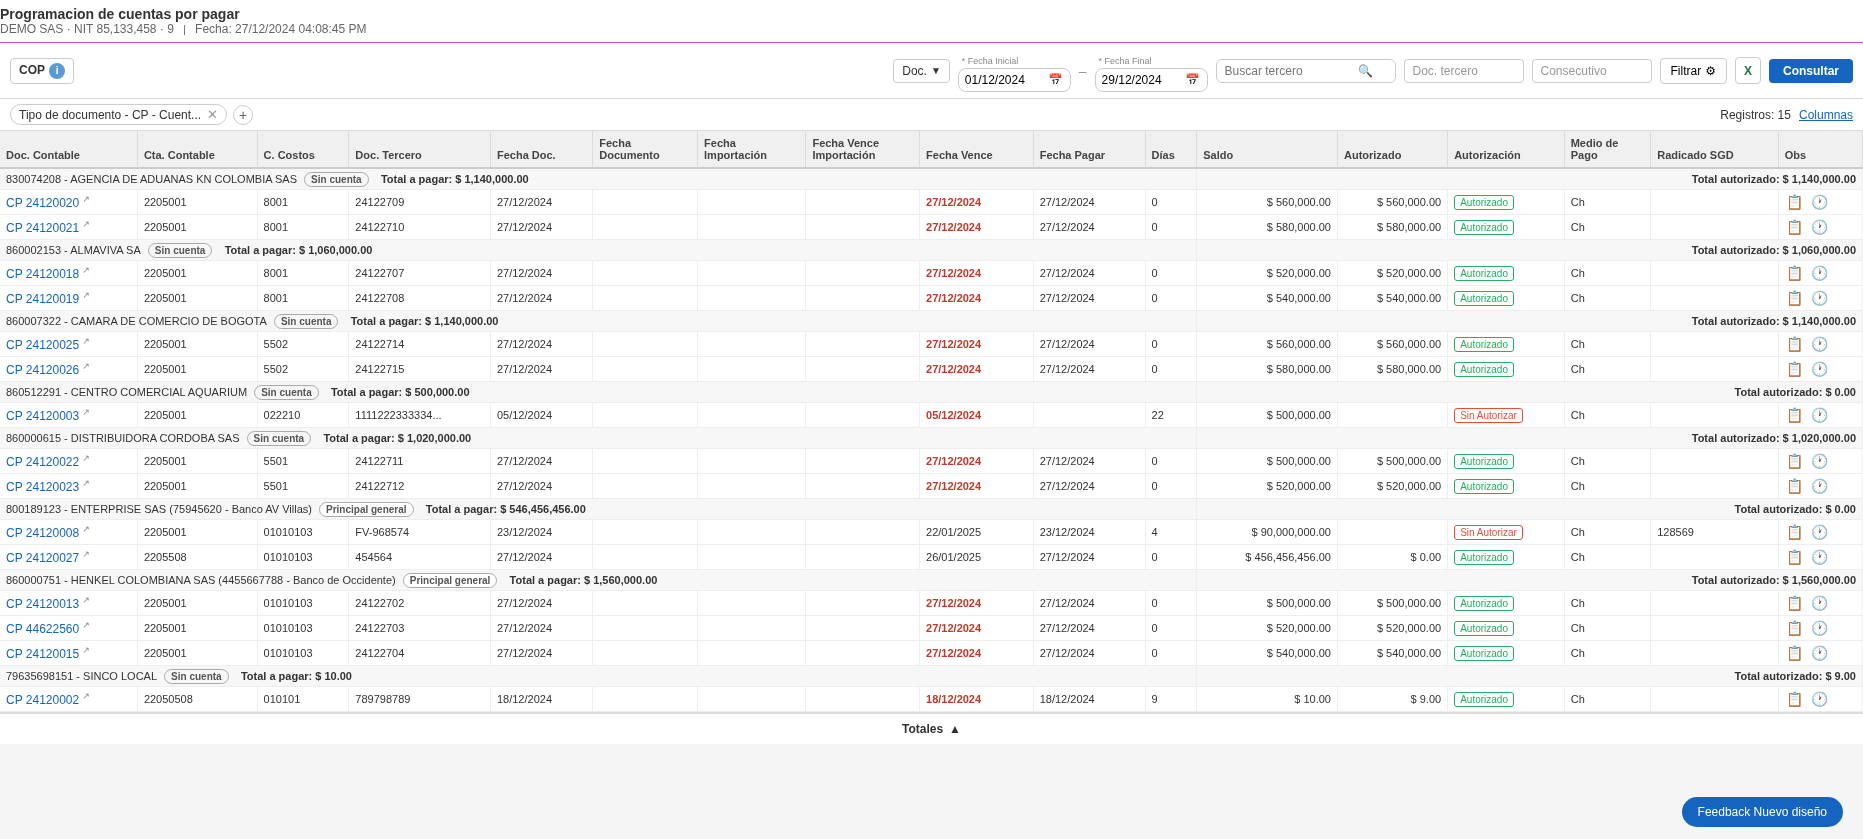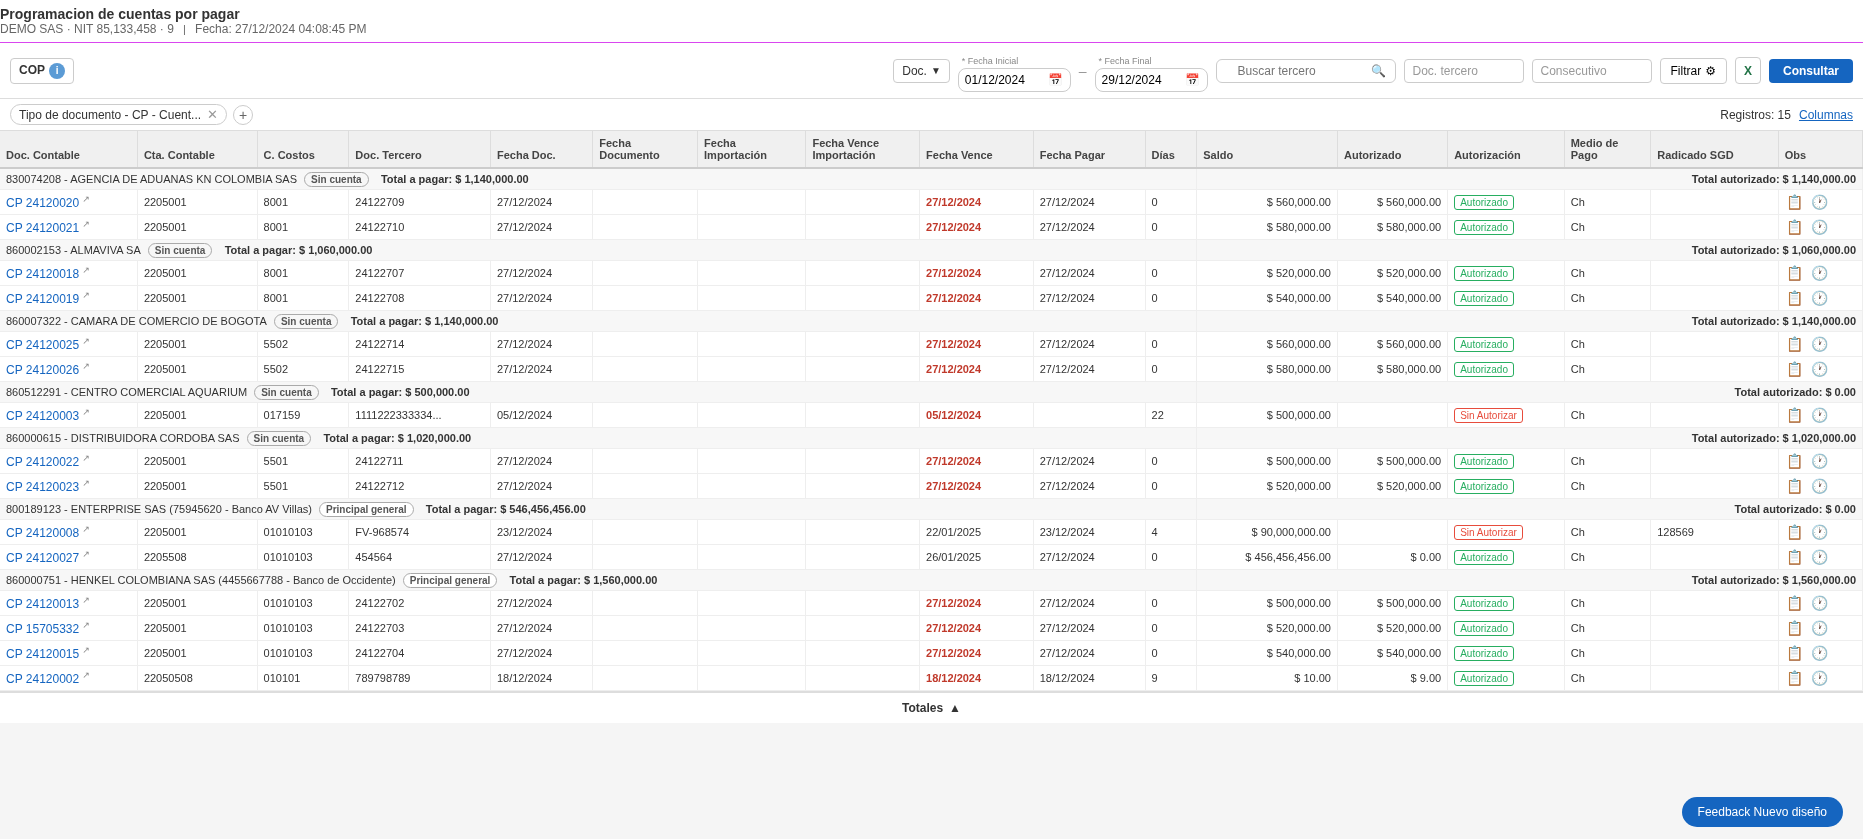--- a/index.html
+++ b/index.html
@@ -14,21 +14,21 @@
     .currency-box { display: flex; align-items: flex-start; gap: 4px; border: 1px solid #ccc; border-radius: 4px; padding: 4px 8px; font-weight: bold; font-size: 13px; color: #333; }
     .currency-box .info-icon { width: 16px; height: 16px; border-radius: 50%; background: #5b9bd5; color: #fff; display: flex; align-items: center; justify-content: center; font-size: 10px; cursor: pointer; }
 
     .spacer { flex: 1; }
 
     .doc-select { display: flex; align-items: center; border: 1px solid #ccc; border-radius: 4px; padding: 4px 8px; background: #fff; gap: 4px; cursor: pointer; }
     .date-field { border: 1px solid #ccc; border-radius: 8px; padding: 4px 6px; display: flex; align-items: center; gap: 4px; background: #fff; font-size: 12px; }
     .date-field input { border: none; outline: none; width: 80px; font-size: 12px; }
     .date-sep { color: #999; font-size: 14px; }
 
-    .search-box { display: flex; align-items: center; border: 1px solid #ccc; border-radius: 6px; padding: 4px 8px; background: #fff; gap: 4px; min-width: 180px; justify-content: flex-end; }
+    .search-box { display: flex; align-items: center; border: 1px solid #ccc; border-radius: 6px; padding: 4px 8px; background: #fff; gap: 4px; min-width: 180px; }
     .search-box input { border: none; outline: none; font-size: 12px; width: 130px; }
 
     .doc-tercero-field { border: 1px solid #ccc; border-radius: 4px; padding: 4px 8px; background: #fff; min-width: 120px; font-size: 12px; color: #999; }
     .consecutivo-field { border: 1px solid #ccc; border-radius: 4px; padding: 4px 8px; background: #fff; min-width: 120px; font-size: 12px; color: #999; }
 
     .btn-filtrar { border: 1px solid #ccc; border-radius: 4px; padding: 5px 10px; background: #fff; cursor: pointer; display: flex; align-items: center; gap: 4px; font-size: 12px; }
     .btn-excel { border: 1px solid #ccc; border-radius: 4px; padding: 5px 8px; background: #fff; cursor: pointer; color: #217346; font-weight: bold; font-size: 13px; }
     .btn-consultar { border: none; border-radius: 4px; padding: 5px 14px; background: #1565c0; color: #fff; cursor: pointer; font-size: 12px; font-weight: bold; }
 
     .filter-bar { background: #fff; padding: 5px 10px; border-bottom: 1px solid #ddd; display: flex; align-items: center; gap: 6px; justify-content: space-between; }
@@ -370,21 +370,21 @@
       <td colspan="6" style="text-align:right;">
         <span class="group-total">Total autorizado: $ 0.00</span>
       </td>
     </tr>
         <tr>
         <td>
           <a class="link-blue">CP 24120003</a>
           <sup class="ext-icon">↗</sup>
         </td>
         <td>2205001</td>
-        <td>017159</td>
+        <td>022210</td>
         <td>1111222333334...</td>
         <td>05/12/2024</td>
         <td></td>
         <td></td>
         <td></td>
         <td class="red-date">05/12/2024</td>
         <td></td>
         <td>22</td>
         <td class="align-right">$ 500,000.00</td>
         <td class="align-right"></td>
@@ -549,21 +549,21 @@
         <td><span class="badge-autorizado">Autorizado</span></td>
         <td>Ch</td>
         <td></td>
         <td>
           <span class="icon-btn" title="Calendario">📋</span>
           <span class="icon-btn" title="Historial">🕐</span>
         </td>
       </tr>
         <tr>
         <td>
-          <a class="link-blue">CP 15705332</a>
+          <a class="link-blue">CP 44622560</a>
           <sup class="ext-icon">↗</sup>
         </td>
         <td>2205001</td>
         <td>01010103</td>
         <td>24122703</td>
         <td>27/12/2024</td>
         <td></td>
         <td></td>
         <td></td>
         <td class="red-date">27/12/2024</td>
@@ -597,20 +597,31 @@
         <td class="align-right">$ 540,000.00</td>
         <td class="align-right">$ 540,000.00</td>
         <td><span class="badge-autorizado">Autorizado</span></td>
         <td>Ch</td>
         <td></td>
         <td>
           <span class="icon-btn" title="Calendario">📋</span>
           <span class="icon-btn" title="Historial">🕐</span>
         </td>
       </tr>
+        <tr class="group-row">
+      <td colspan="11">
+        <span class="group-label">79635698151 - SINCO LOCAL</span>
+        <span class="sin-cuenta">Sin cuenta</span>
+        &nbsp;&nbsp;
+        <span class="group-total">Total a pagar: $ 10.00</span>
+      </td>
+      <td colspan="6" style="text-align:right;">
+        <span class="group-total">Total autorizado: $ 9.00</span>
+      </td>
+    </tr>
         <tr>
         <td>
           <a class="link-blue">CP 24120002</a>
           <sup class="ext-icon">↗</sup>
         </td>
         <td>22050508</td>
         <td>010101</td>
         <td>789798789</td>
         <td>18/12/2024</td>
         <td></td>

